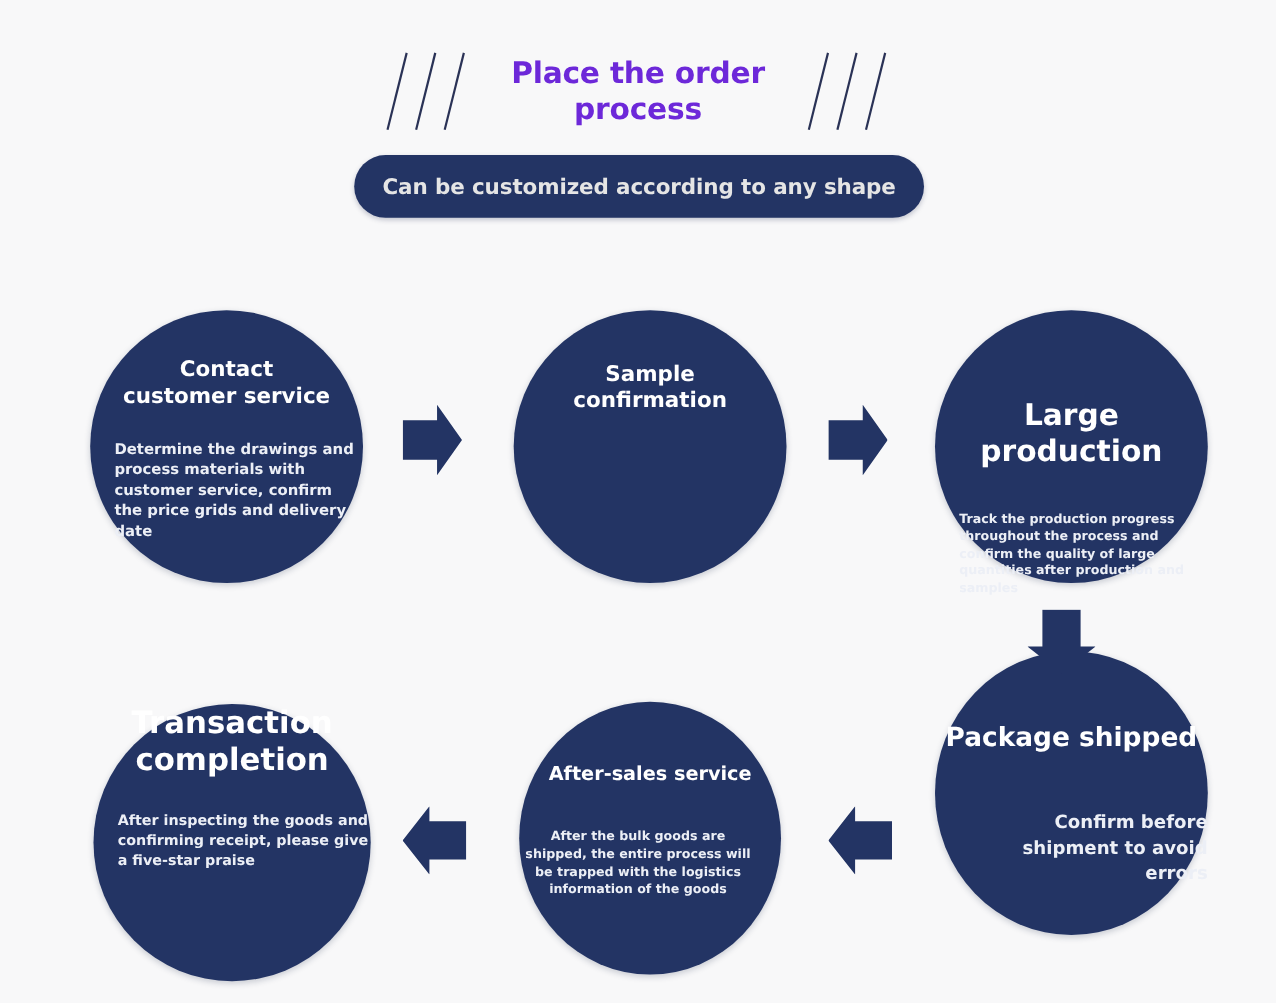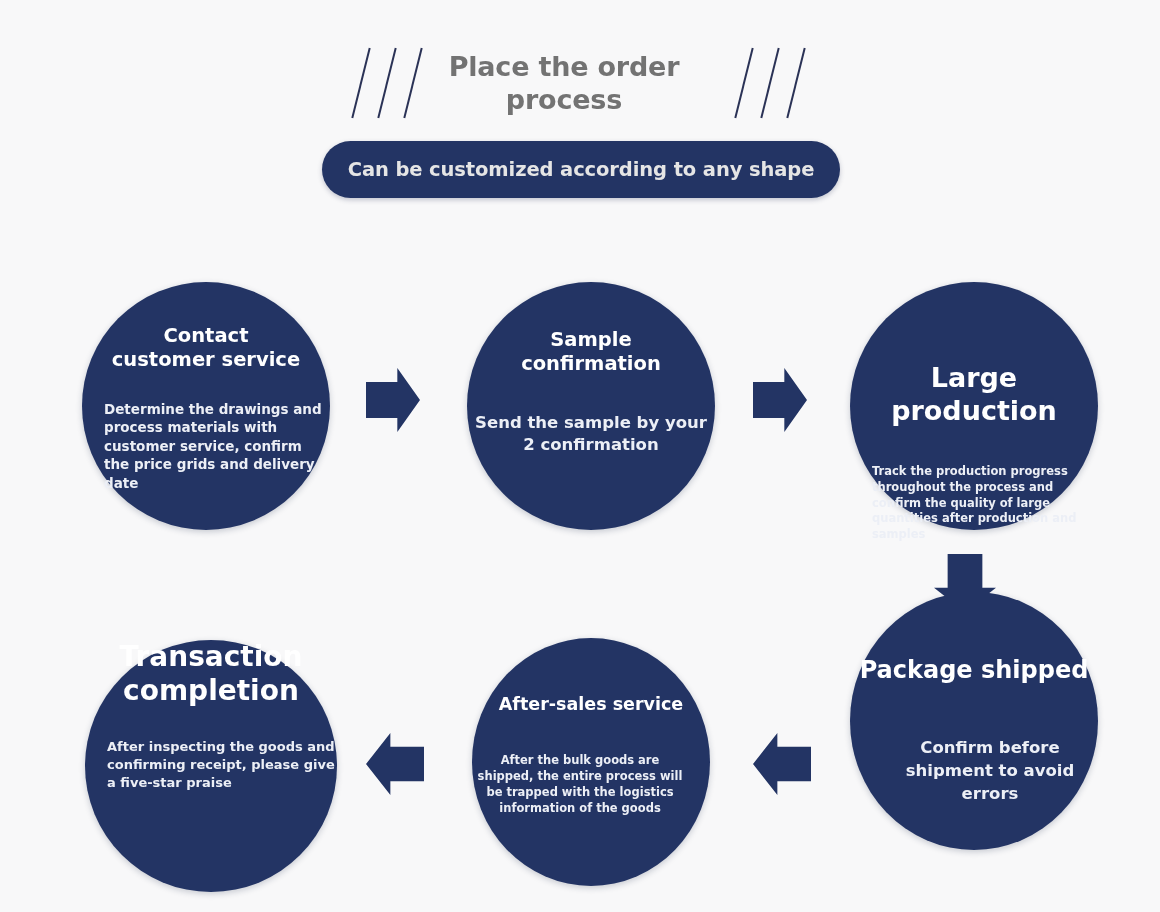--- a/index.html
+++ b/index.html
@@ -15,28 +15,28 @@
     position: relative;
     width: 1160px;
     height: 912px;
     background: #f8f8f9;
     overflow: hidden;
   }
 
   
   .header-title {
     position: absolute;
-    left: 414px;
+    left: 430px;
     top: 50px;
     width: 300px;
     text-align: center;
     font-size: 27px;
     font-weight: bold;
     line-height: 1.24;
-    color: #737373;
+    color: #6d28d9;
     letter-spacing: -0.2px;
   }
   .slashes {
     position: absolute;
     top: 47px;
     width: 80px;
     height: 72px;
   }
   .slashes.left  { left: 352px; }
   .slashes.right { left: 735px; }
@@ -106,21 +106,21 @@
   #node-2 .body  { font-size: 16.5px; margin: 36px 0 0 0; text-align: center; }
 
   
   #node-3 { left: 850px; top: 282px; width: 248px; height: 248px; }
   #node-3 .title { font-size: 27px; margin-top: 80px; }
   #node-3 .body  { font-size: 11.5px; margin: 36px 0 0 22px; text-align: left; }
 
   
   #node-4 { left: 850px; top: 592px; width: 248px; height: 258px; gap: 24px; }
   #node-4 .title { font-size: 24px; margin-top: 64px; }
-  #node-4 .body  { font-size: 16.5px; margin: 28px 0 0 32px; text-align: center; }
+  #node-4 .body  { font-size: 16.5px; margin: 28px 0 0 32px; text-align: right; }
 
   
   #node-5 { left: 472px; top: 638px; width: 238px; height: 248px; }
   #node-5 .title { font-size: 17.5px; margin-top: 56px; }
   #node-5 .body  { font-size: 11.5px; margin: 38px 22px 0 0; text-align: center; }
 
   
   #node-6 { left: 85px;  top: 640px; width: 252px; height: 252px; }
   #node-6 .title { font-size: 28px; }
   #node-6 .body  { font-size: 13px; margin: 30px 0 0 22px; text-align: left; }
@@ -181,21 +181,20 @@
       <div>customer service</div>
     </div>
     <div class="body">Determine the drawings and process materials with customer service, confirm the price grids and delivery date</div>
   </div>
 
   <div class="node" id="node-2">
     <div class="title">
       <div>Sample</div>
       <div>confirmation</div>
     </div>
-    <div class="body">Send the sample by your 2 confirmation</div>
   </div>
 
   <div class="node" id="node-3">
     <div class="title">
       <div>Large production</div>
     </div>
     <div class="body">Track the production progress throughout the process and confirm the quality of large quantities after production and samples</div>
   </div>
 
   <div class="node" id="node-4">

